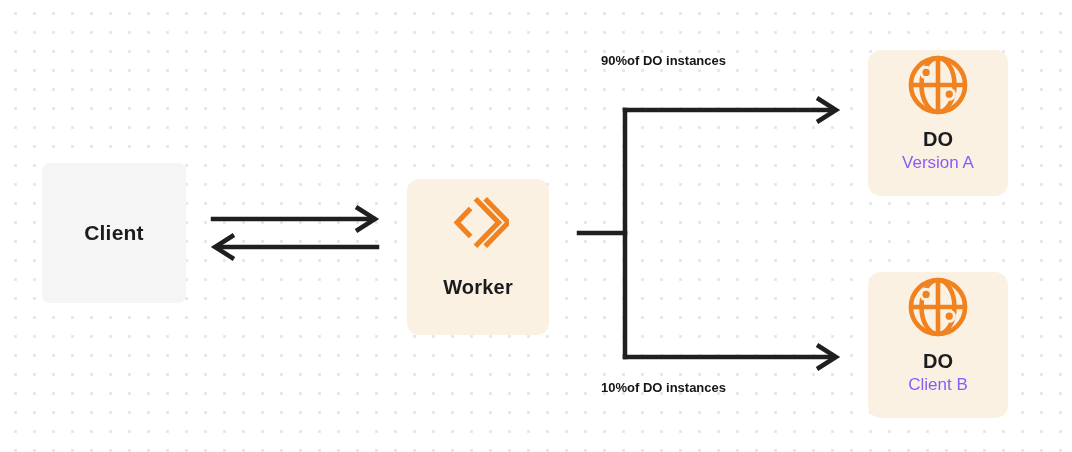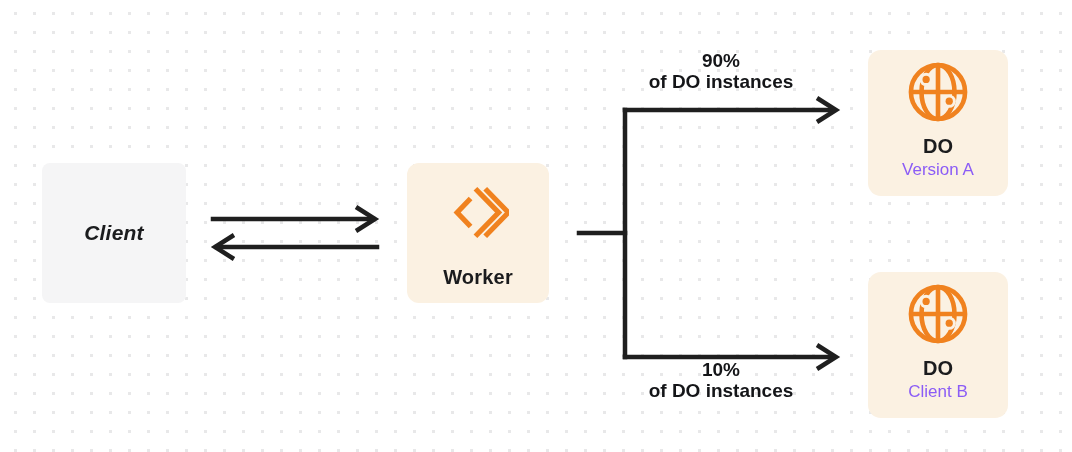--- a/index.html
+++ b/index.html
@@ -47,43 +47,42 @@
     display: flex;
     flex-direction: column;
     align-items: center;
   }
   .node-client {
     left: 42px; top: 163px;
     width: 144px; height: 140px;
     background: var(--card-gray, #f5f5f6);
     border-radius: 8px;
     justify-content: center;
-    font-style: italic;
   }
   .node-client .node-title { font-size: 21px; }
   .node-worker {
-    left: 407px; top: 163px;
-    width: 142px; height: 140px;
+    left: 407px; top: 179px;
+    width: 142px; height: 156px;
     background: var(--card-cream, #fbf1e2);
     border-radius: 12px;
-    padding-top: 19px;
+    padding-top: 13px;
   }
   .node-worker .node-title { margin-top: 23px; }
   .node-title {
     font-weight: 700;
     font-size: 20px;
     letter-spacing: 0.2px;
     color: var(--ink, #1b1c1e);
   }
   .do-card {
     left: 868px;
     width: 140px; height: 146px;
     background: var(--card-cream, #fbf1e2);
     border-radius: 13px;
-    padding-top: 9px;
+    padding-top: 2px;
   }
   .do-card-a { top: 50px; }
   .do-card-b { top: 272px; }
   .do-title {
     margin-top: 10px;
     font-weight: 700;
     font-size: 20px;
     color: var(--ink, #1b1c1e);
   }
   .do-sub {
@@ -109,30 +108,30 @@
     fill: none;
   }
   .globe-icon .gap { fill: var(--card-cream, #fbf1e2); stroke: none; }
   .globe-icon .obj { fill: var(--accent-orange, #f0821f); stroke: none; }
 
   .split-label {
     position: absolute;
     left: 601px;
     width: 240px;
     display: flex;
-    flex-direction: column;
+    flex-direction: row;
     align-items: center;
     text-align: center;
     font-weight: 700;
-    font-size: 19px;
+    font-size: 13px;
     line-height: 21px;
     color: #141518;
   }
   .split-label-top { top: 50px; }
-  .split-label-bottom { top: 359px; }
+  .split-label-bottom { top: 377px; }
 </style>
 </head>
 <body>
 
 <div class="canvas">
 
   <svg class="wires" viewBox="0 0 1072 452" aria-hidden="true">
 
     <path class="wire" d="M213 219 H373"></path>
     <path class="wire head" d="M356 207 L375 219 L356 231"></path>

